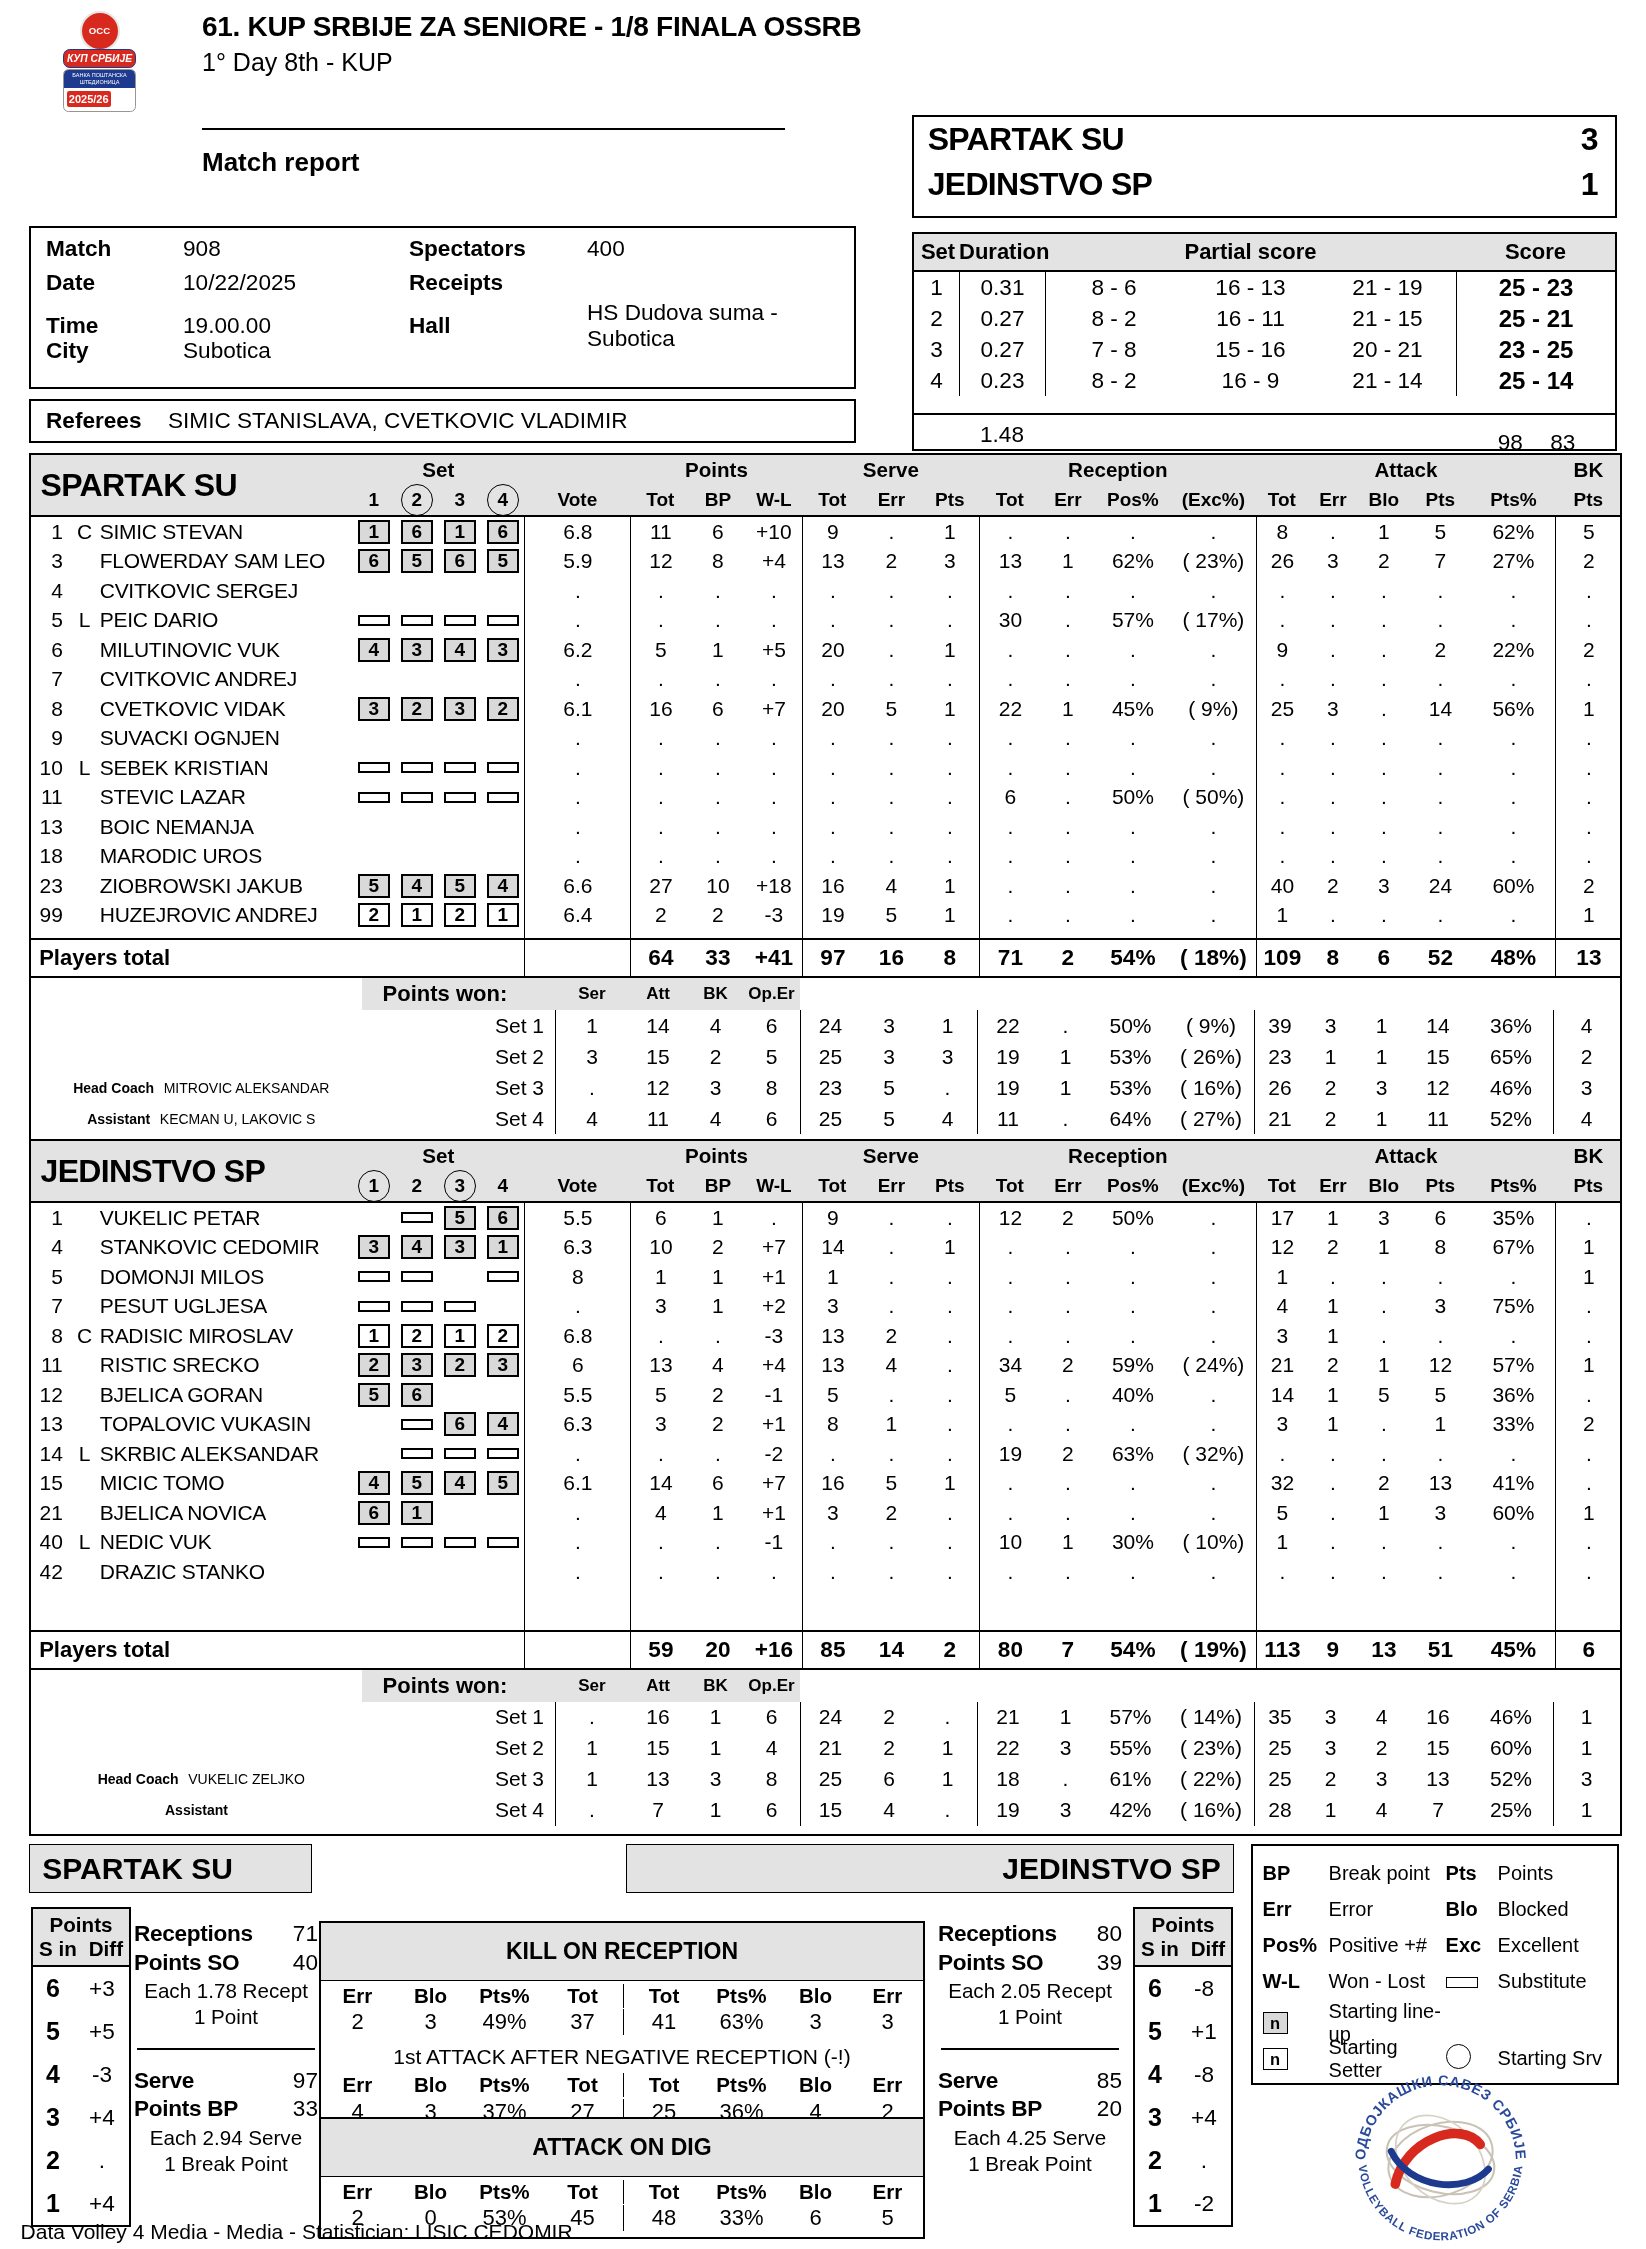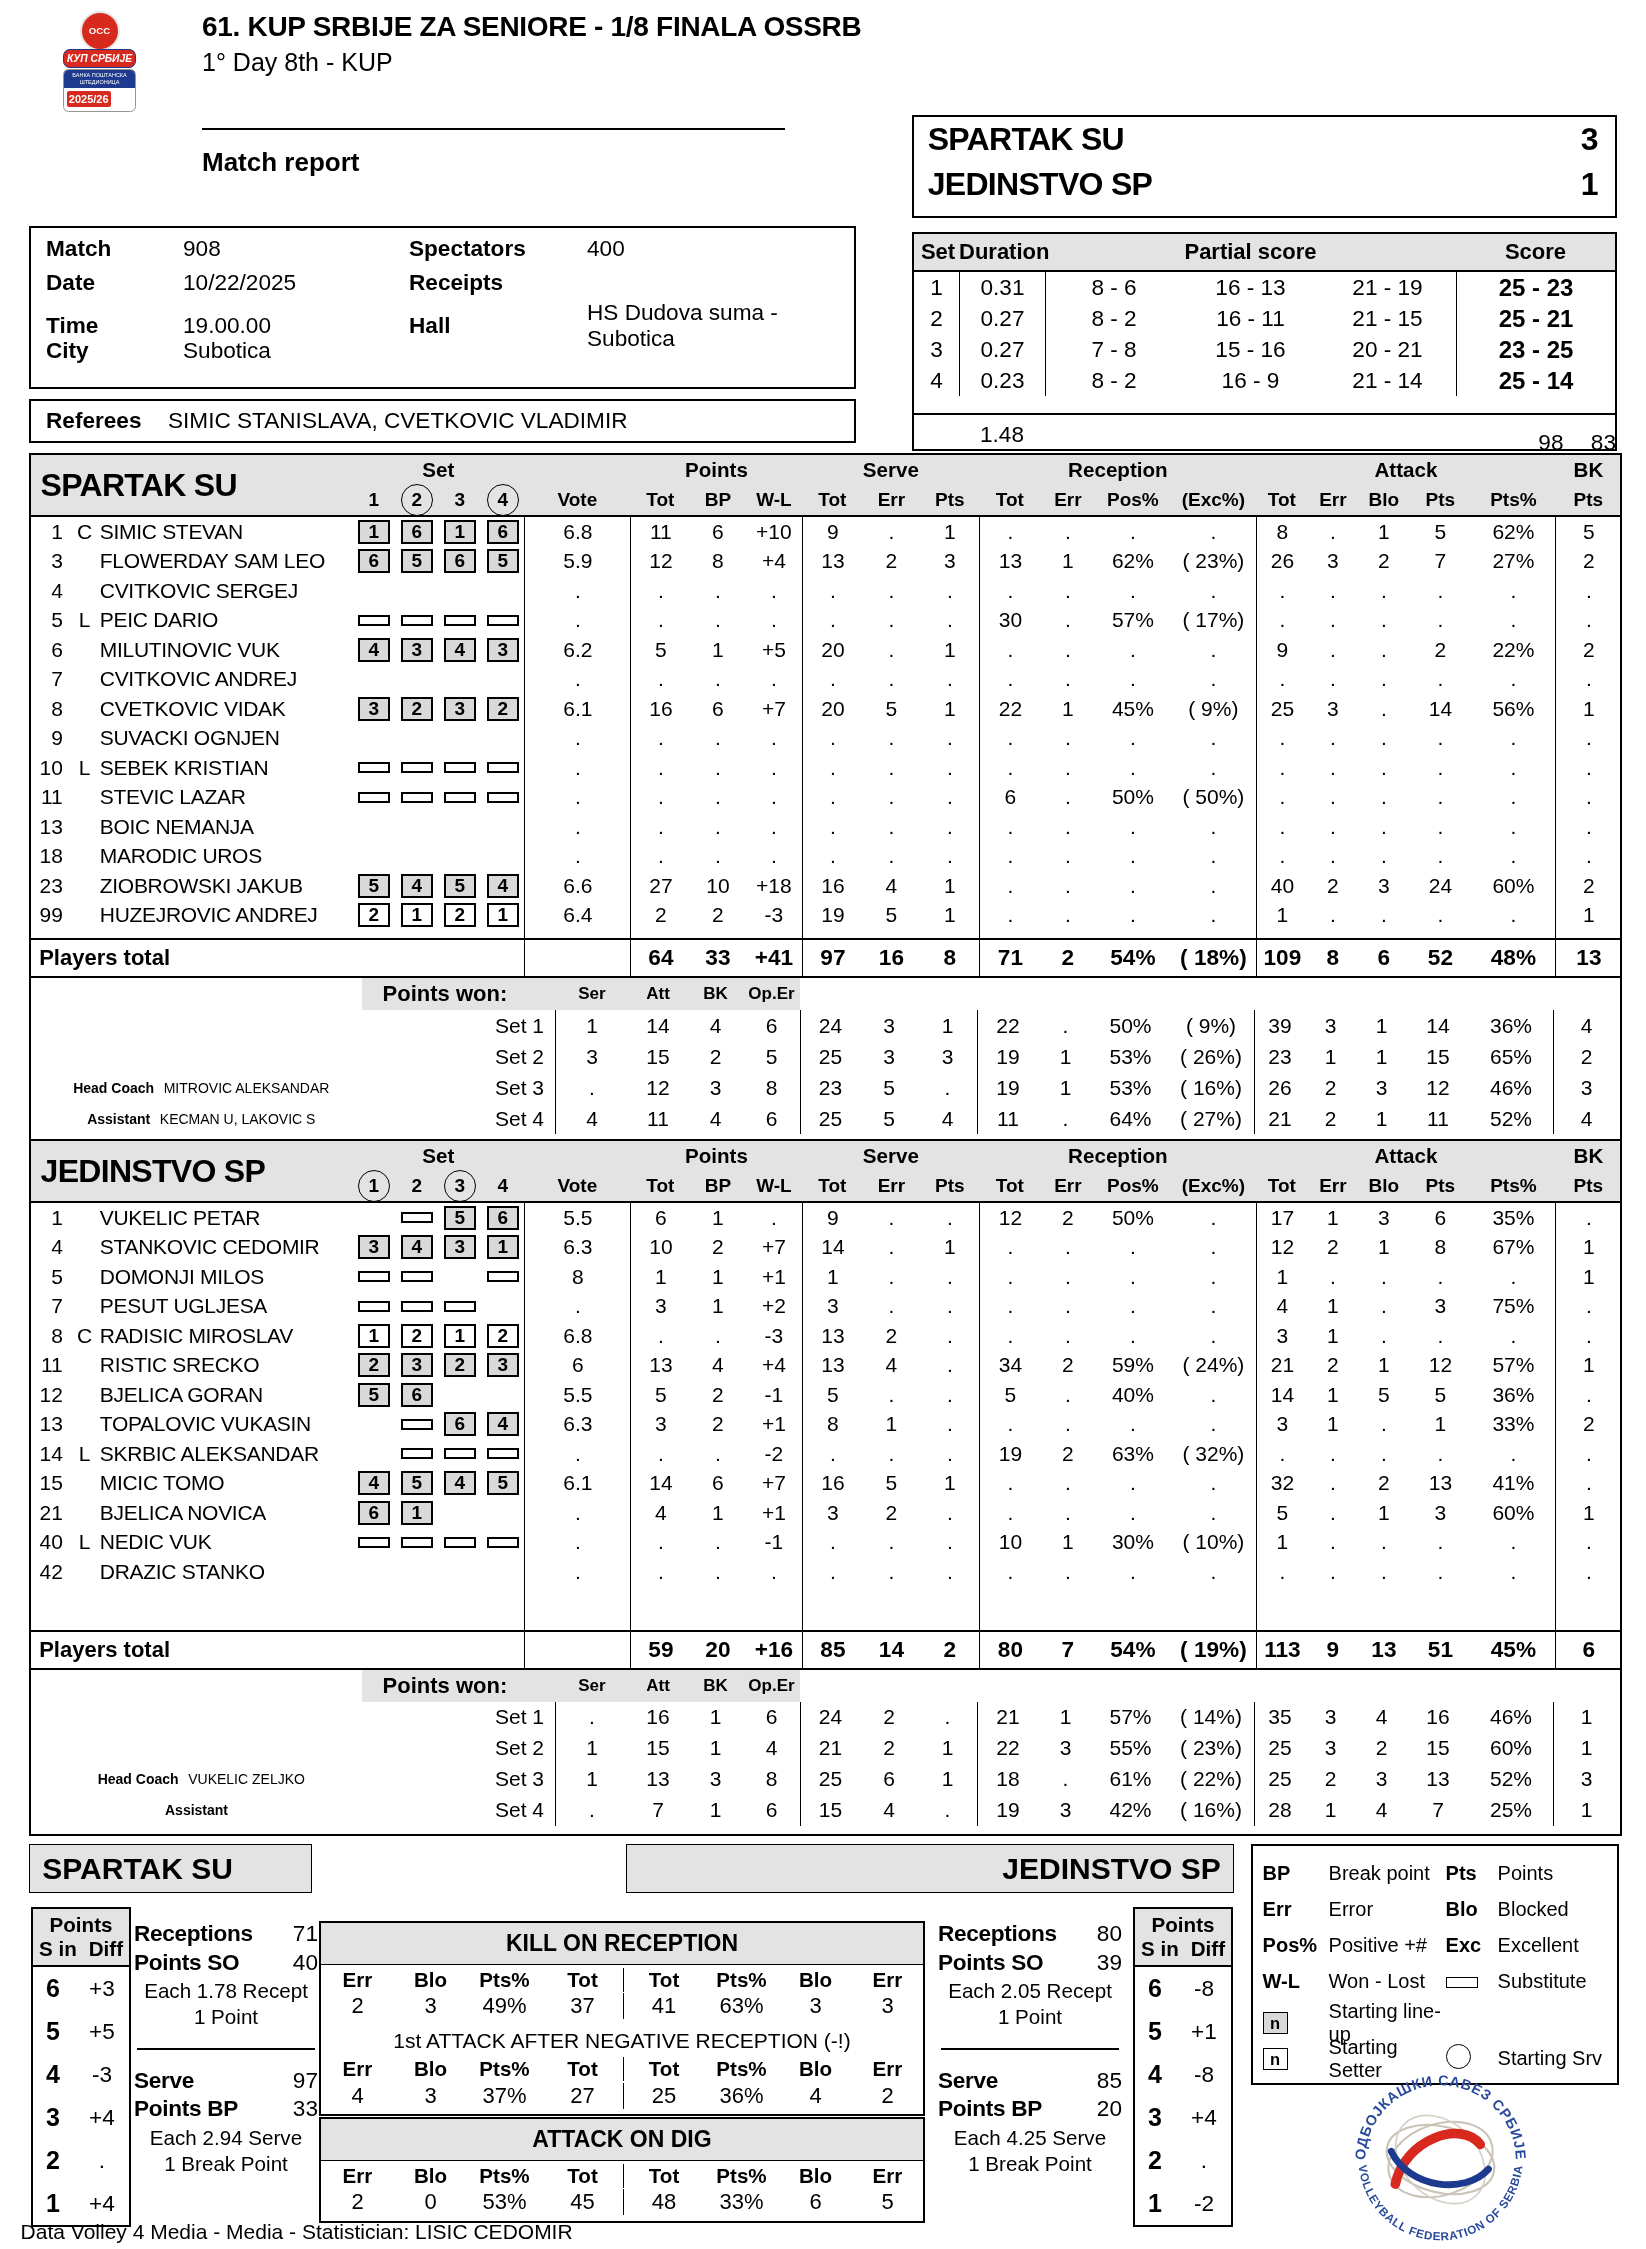--- a/index.html
+++ b/index.html
@@ -29,21 +29,21 @@
   .st-head{display:grid;grid-template-columns:45px 86px 137px 137px 137px 159px;background:#e3e3e3;
     border-bottom:2.1px solid #000;height:36px;align-items:center;font-weight:bold;font-size:22px;}
   .st-head .ph{grid-column:3/6;text-align:center;}
   .st-row{display:grid;grid-template-columns:45px 86px 137px 137px 137px 159px;height:31px;align-items:center;}
   .st-row div{text-align:center;height:100%;display:flex;align-items:center;justify-content:center;}
   .st-row .vl{border-left:1.4px solid #000;}
   .st-score{font-weight:bold;font-size:24px;}
   .st-fill{height:16.5px;}
   .st-total{display:grid;grid-template-columns:45px 86px 412px 159px;border-top:2.1px solid #000;height:34px;align-items:center;font-size:22.6px;}
   .st-total .dur{text-align:center;}
-  .st-total .sc{display:flex;justify-content:flex-end;gap:27.4px;margin-top:15px;}
+  .st-total .sc{display:flex;justify-content:center;gap:27.4px;margin-top:15px;}
   
   #matchinfo{left:29px;top:226px;width:827px;height:163px;border:2.1px solid #000;box-sizing:border-box;padding-top:4px;}
   .mi-row{display:grid;grid-template-columns:137px 226px 178px 268px;height:34px;align-items:center;padding-left:15px;font-size:22.6px;}
   .mi-lab{font-weight:bold;}
   #refbox{left:29px;top:399px;width:827px;height:44px;border:2.1px solid #000;box-sizing:border-box;display:flex;align-items:center;padding-left:15px;font-size:22.6px;}
   #refbox .mi-lab{width:122px;}
   
   .tt{position:absolute;left:29px;width:1593px;border:2.1px solid #000;box-sizing:border-box;background:#fff;}
   .tt-head{background:#e3e3e3;border-bottom:2.1px solid #000;display:grid;
     grid-template-columns:40px 27.4px 254px 43px 43px 43px 43px 106px 60px 55px 57px 60px 58px 59px 61px 55px 75px 86px 51px 51px 51px 62px 84px 66px;
@@ -90,21 +90,21 @@
   #diff-home{left:31px;}
   #diff-away{left:1133px;}
   .statblock{position:absolute;top:1921px;width:184px;font-size:22.6px;}
   #stat-home{left:134px;}
   #stat-away{left:938px;}
   .srow{display:flex;justify-content:space-between;margin-bottom:2.7px;}
   .srow b{letter-spacing:-0.3px;}
   .snote{text-align:center;font-size:20.6px;line-height:26px;}
   .sline{height:1.4px;background:#000;margin:18px 2.7px;}
   .minibox{position:absolute;left:319px;width:606px;border:2.1px solid #000;box-sizing:border-box;}
-  .minititle{background:#e3e3e3;border-bottom:1.4px solid #000;text-align:center;font-weight:bold;font-size:23px;padding:7px 0;}
+  .minititle{background:#e3e3e3;border-bottom:1.4px solid #000;text-align:center;font-weight:bold;font-size:23px;padding:15px 0;}
   .minisub{text-align:center;font-size:21px;padding:4.8px 0 1.4px;}
   .minihead,.minival{display:grid;grid-template-columns:73px 73px 75px 81px 81px 75px 73px 71px;}
   .minihead div,.minival div{text-align:center;}
   .minihead{font-weight:bold;font-size:20.6px;padding:2.7px 0 0;}
   .minival{font-size:22px;padding:1.4px 0 5.5px;}
   .mid{border-left:1.4px solid #000;}
   
   #legend{left:1251px;top:1844px;width:368px;height:241px;border:2.1px solid #000;box-sizing:border-box;padding:9.6px 0 0 9.6px;}
   .lgrow{display:grid;grid-template-columns:66px 117px 52px 117px;align-items:center;height:36px;font-size:20px;}
   .lgrow .ab{font-weight:bold;}

